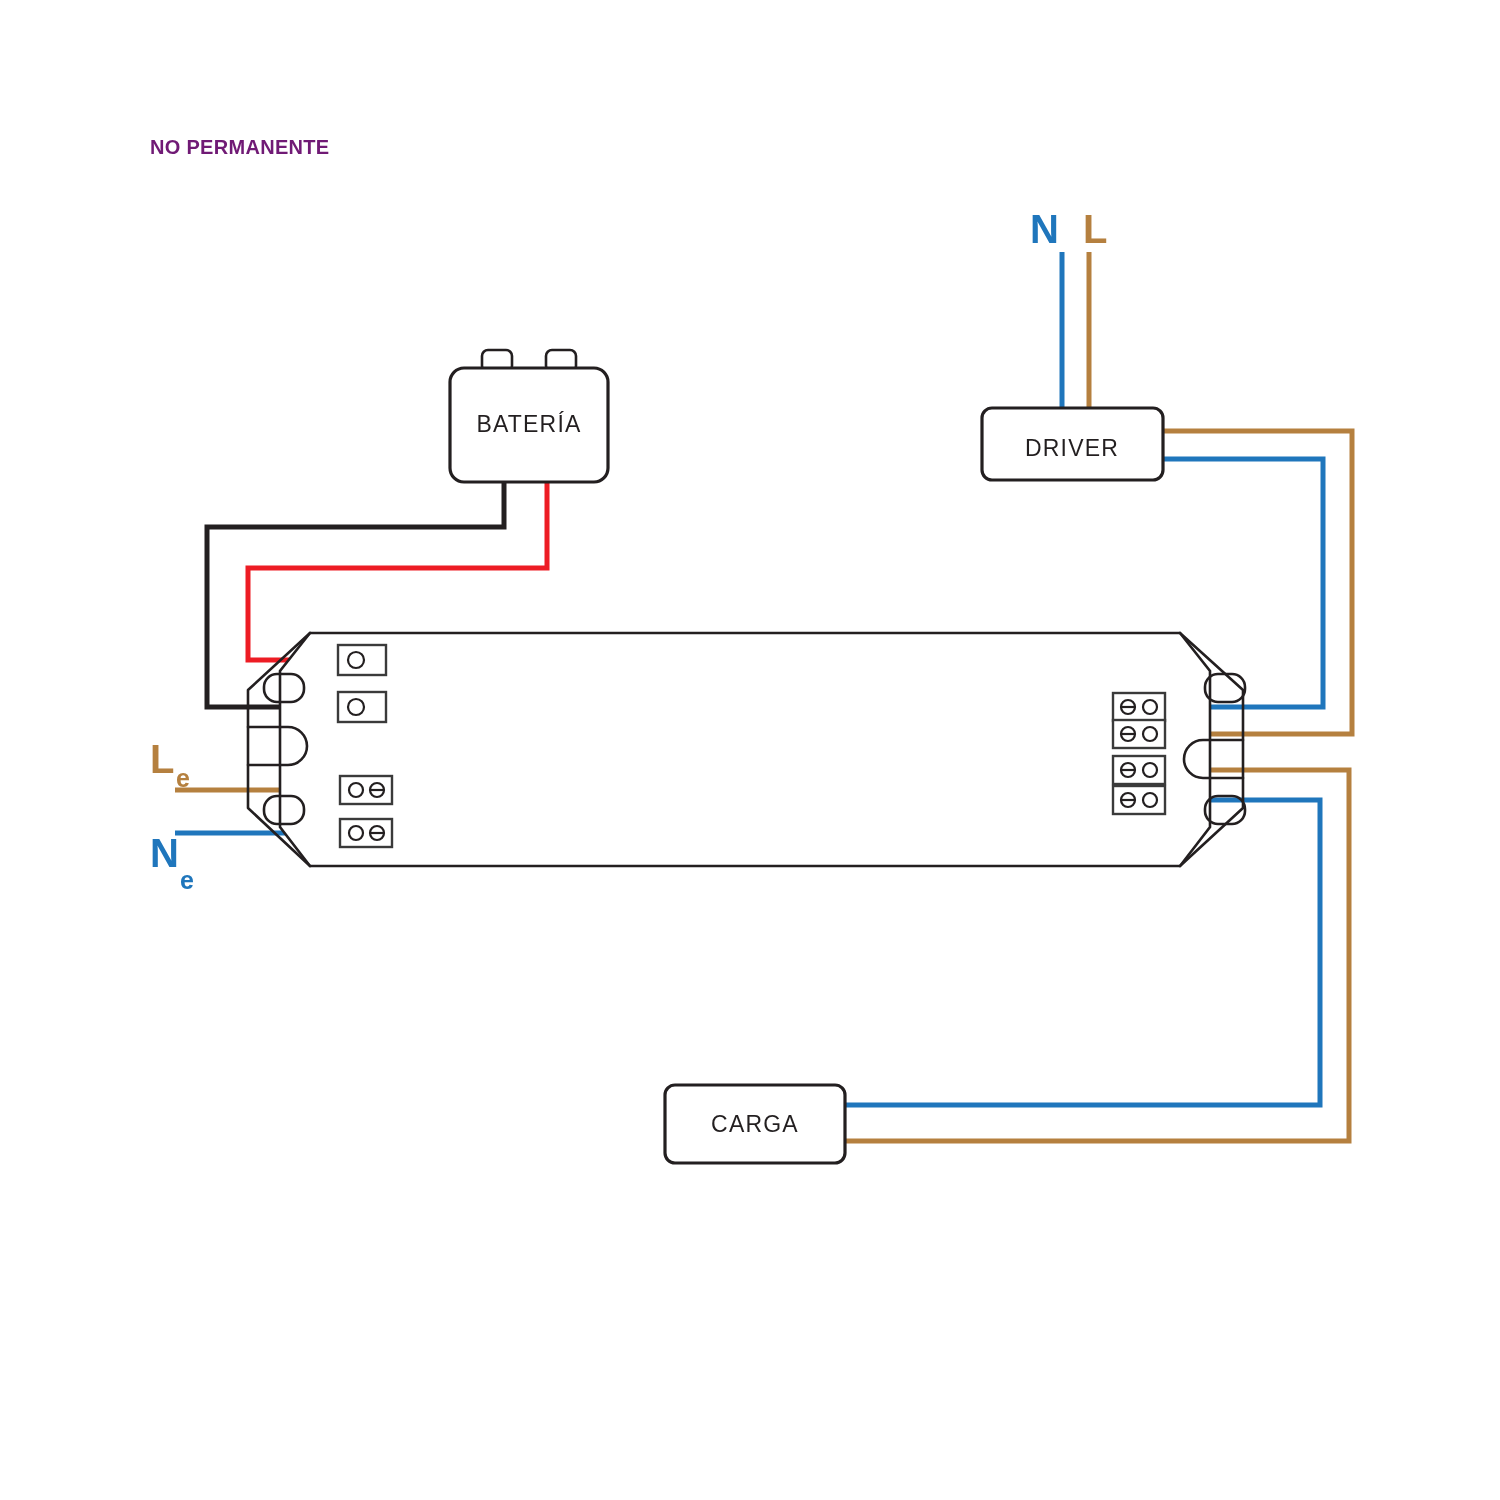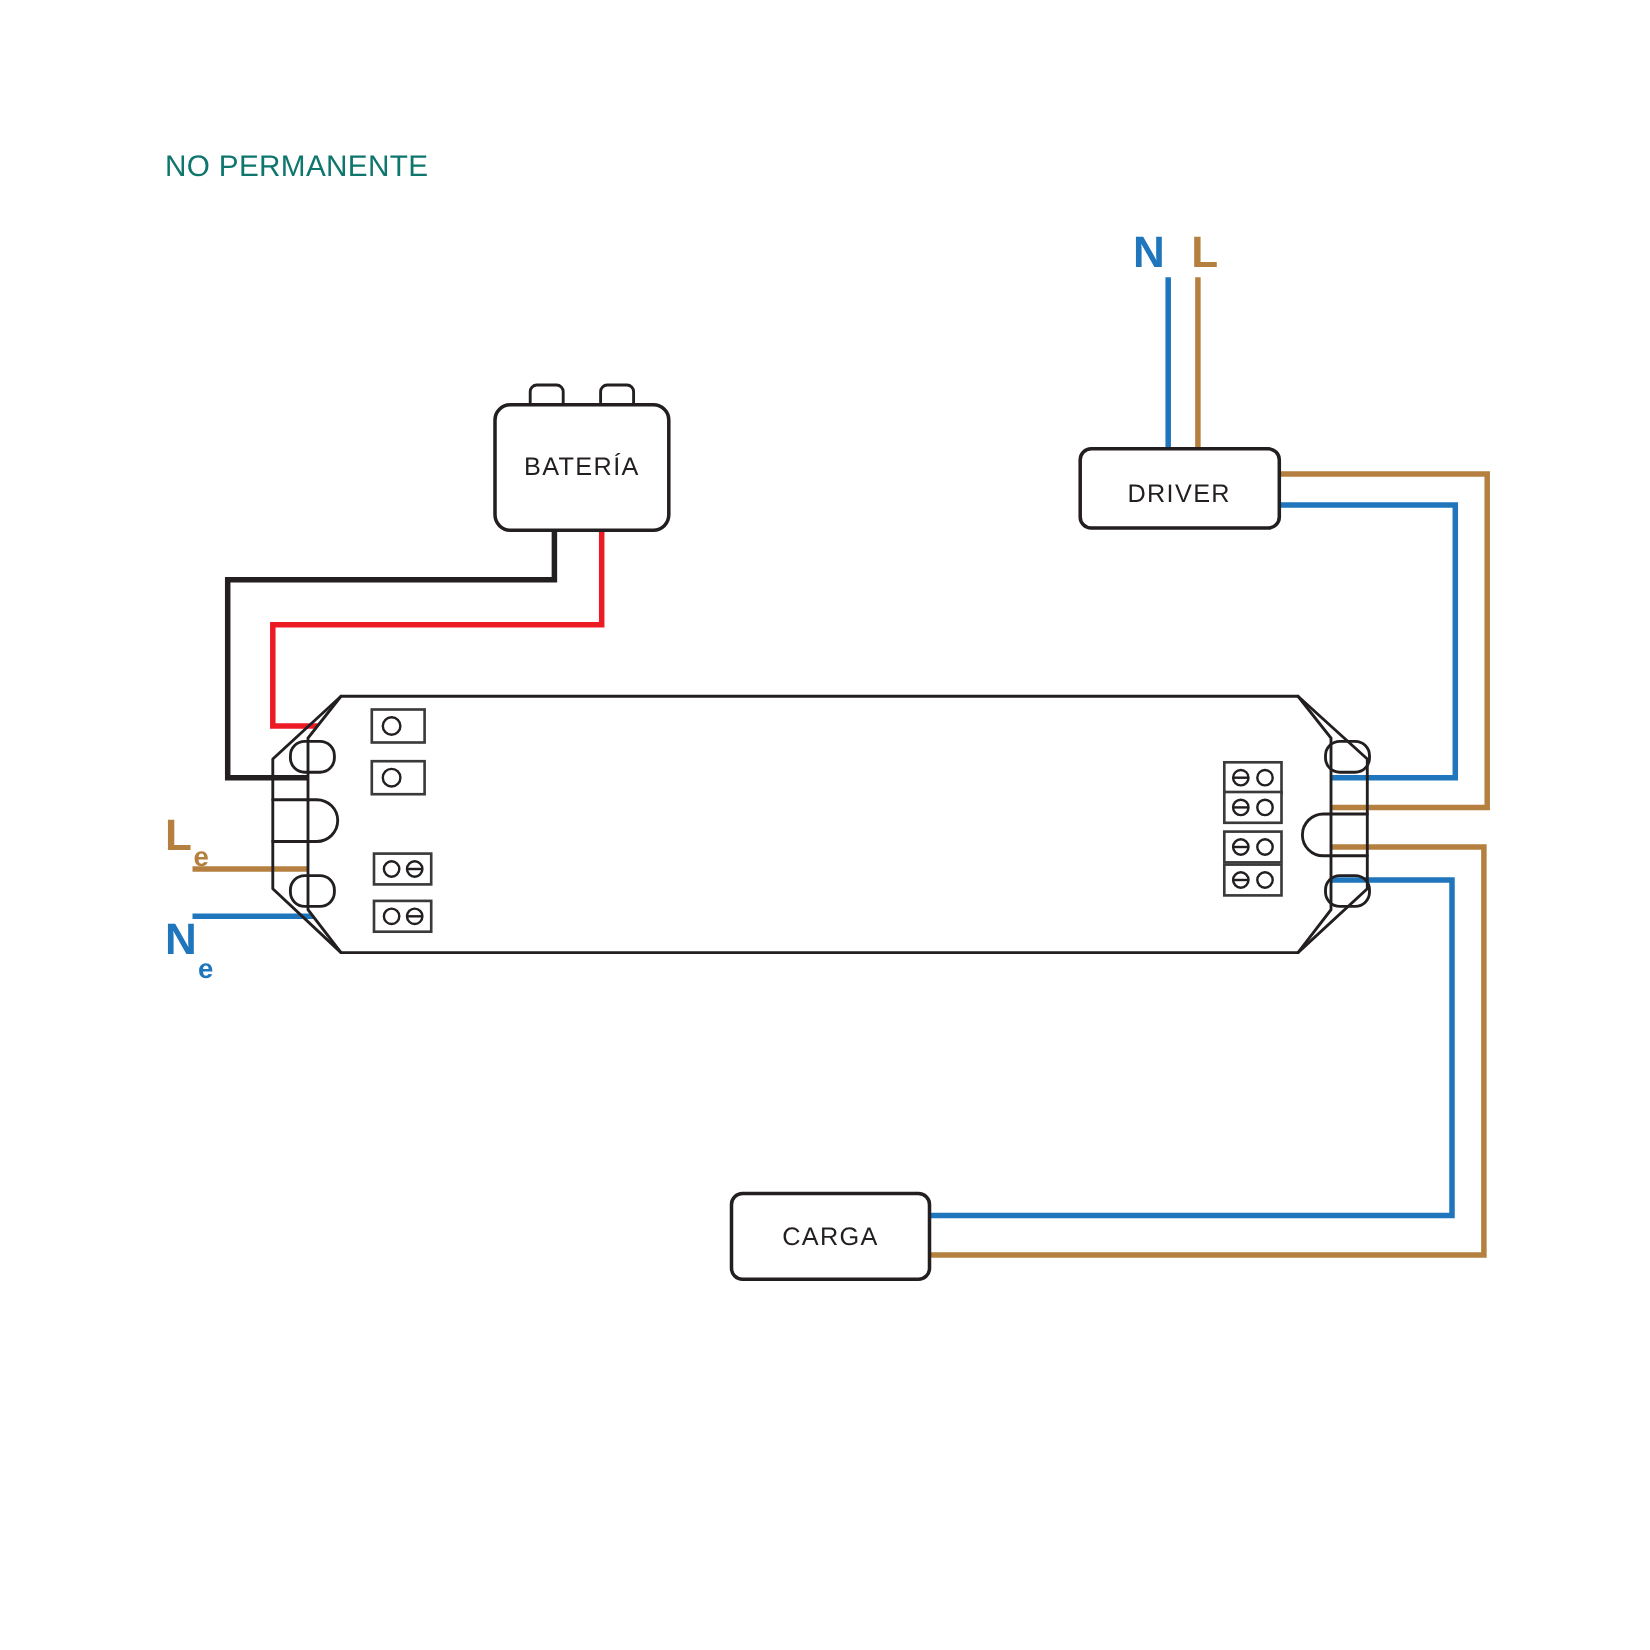--- a/index.html
+++ b/index.html
@@ -17,24 +17,24 @@
   .page {
     position: relative;
     width: 1500px;
     height: 1500px;
     background: #ffffff;
   }
   .diagram-title {
     position: absolute;
     left: 150px;
     top: 136px;
-    font-size: 27px;
-    font-weight: normal;
+    font-size: 20px;
+    font-weight: bold;
     letter-spacing: 0.3px;
-    color: #0f766e;
+    color: #701a75;
     font-family: "Liberation Sans", sans-serif;
   }
   svg.wiring {
     position: absolute;
     left: 0;
     top: 0;
     width: 1500px;
     height: 1500px;
   }
   .box-label {

